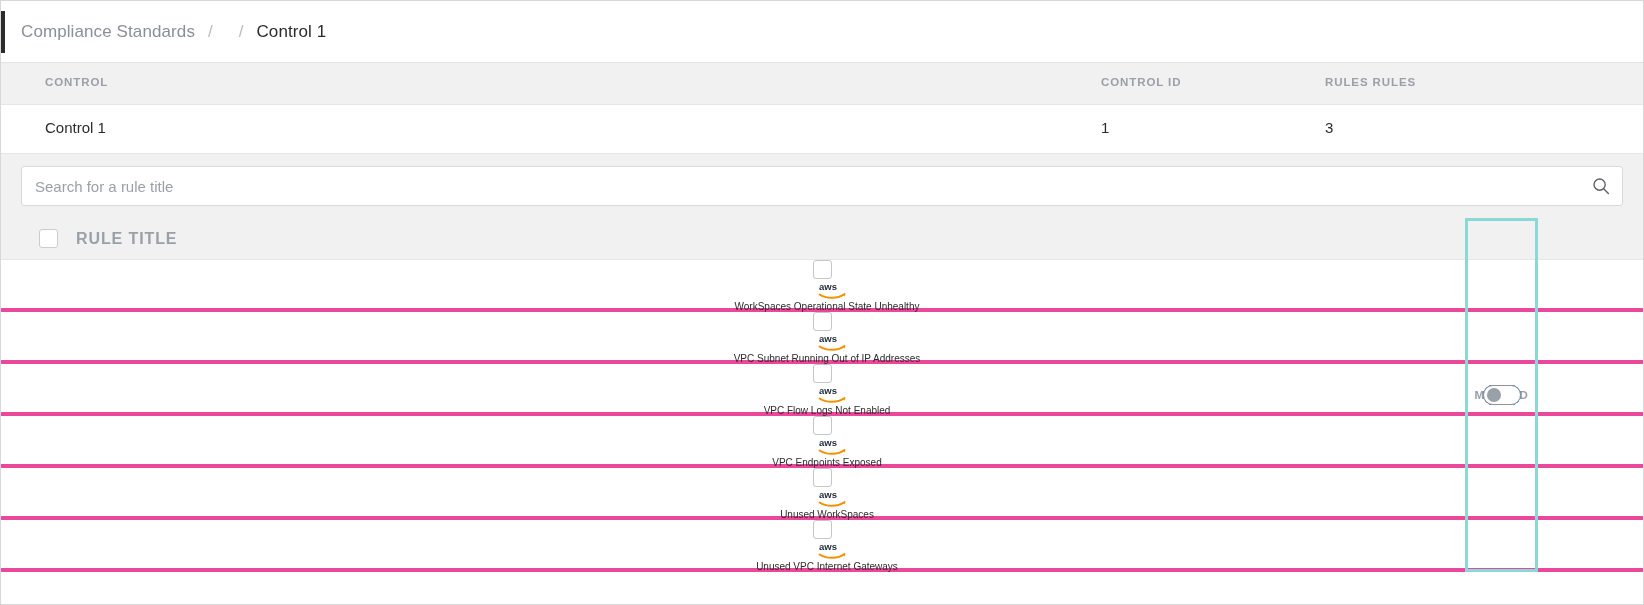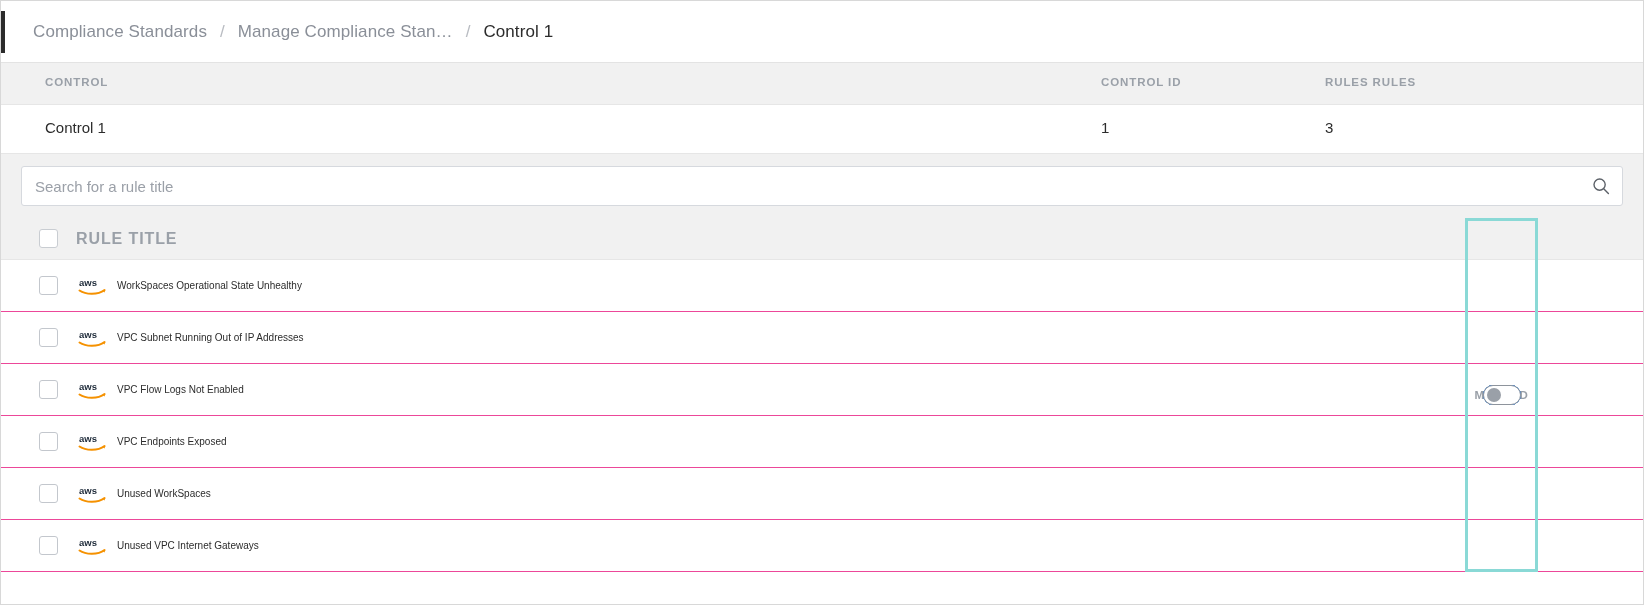--- a/index.html
+++ b/index.html
@@ -24,21 +24,21 @@
     border: 1px solid #d8d8d8;
   }
 
   
   .breadcrumb-bar {
     position: relative;
     height: 62px;
     background: #ffffff;
     display: flex;
     align-items: center;
-    padding-left: 32px;
+    padding-left: 20px;
     box-sizing: border-box;
     border-bottom: 1px solid #e3e3e3;
   }
   .left-accent {
     position: absolute;
     left: 0;
     top: 10px;
     width: 4px;
     height: 42px;
     background: #2b2b2b;
@@ -145,23 +145,23 @@
     align-items: center;
     padding-left: 38px;
     box-sizing: border-box;
     border-bottom: 1px solid #e6e6e6;
   }
   .rule-row {
     height: 52px;
     background: #ffffff;
     display: flex;
     align-items: center;
-    padding-left: 38px;
-    box-sizing: border-box;
-    border-bottom: 1px solid #ec4899;
+    box-sizing: border-box;
+    border-bottom: 4px solid #ec4899;
+    flex-direction: column;
   }
   .cb {
     width: 19px;
     height: 19px;
     border: 1px solid #c3c7cd;
     border-radius: 3px;
     background: #ffffff;
     box-sizing: border-box;
     flex: none;
   }
@@ -254,21 +254,20 @@
 </style>
 </head>
 <body>
 
 <div class="app">
 
   <div class="breadcrumb-bar">
     <div class="left-accent"></div>
     <span class="crumb">Compliance Standards</span>
     <span class="crumb-sep">/</span>
-    <span class="crumb">Manage Compliance Stan…</span>
     <span class="crumb-sep">/</span>
     <span class="crumb current">Control 1</span>
   </div>
 
   <div class="summary-head">
     <span class="col-label c-control">CONTROL</span>
     <span class="col-label c-controlid">CONTROL ID</span>
     <span class="col-label c-rules">RULES RULES</span>
   </div>
 

